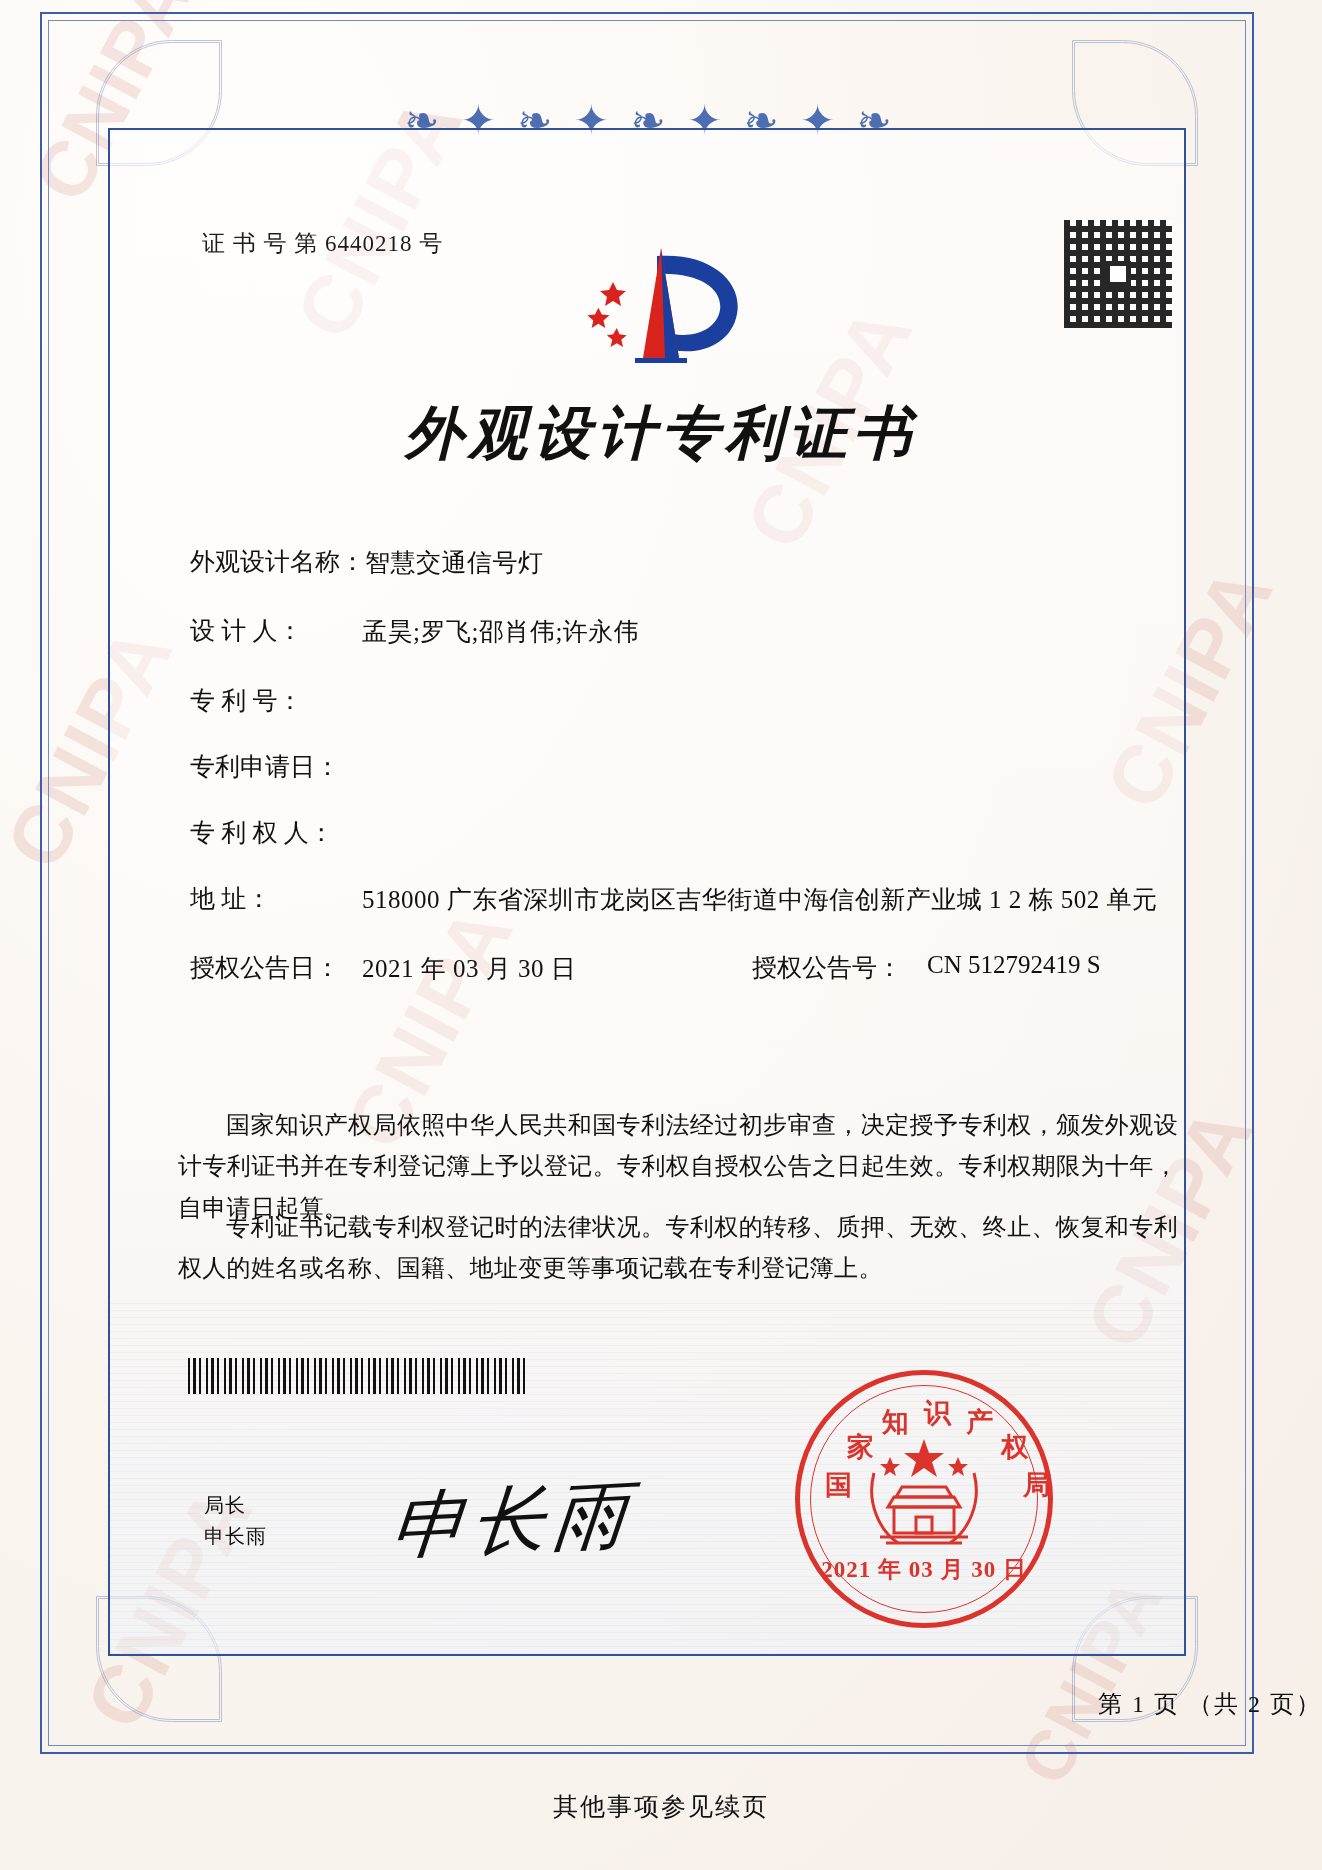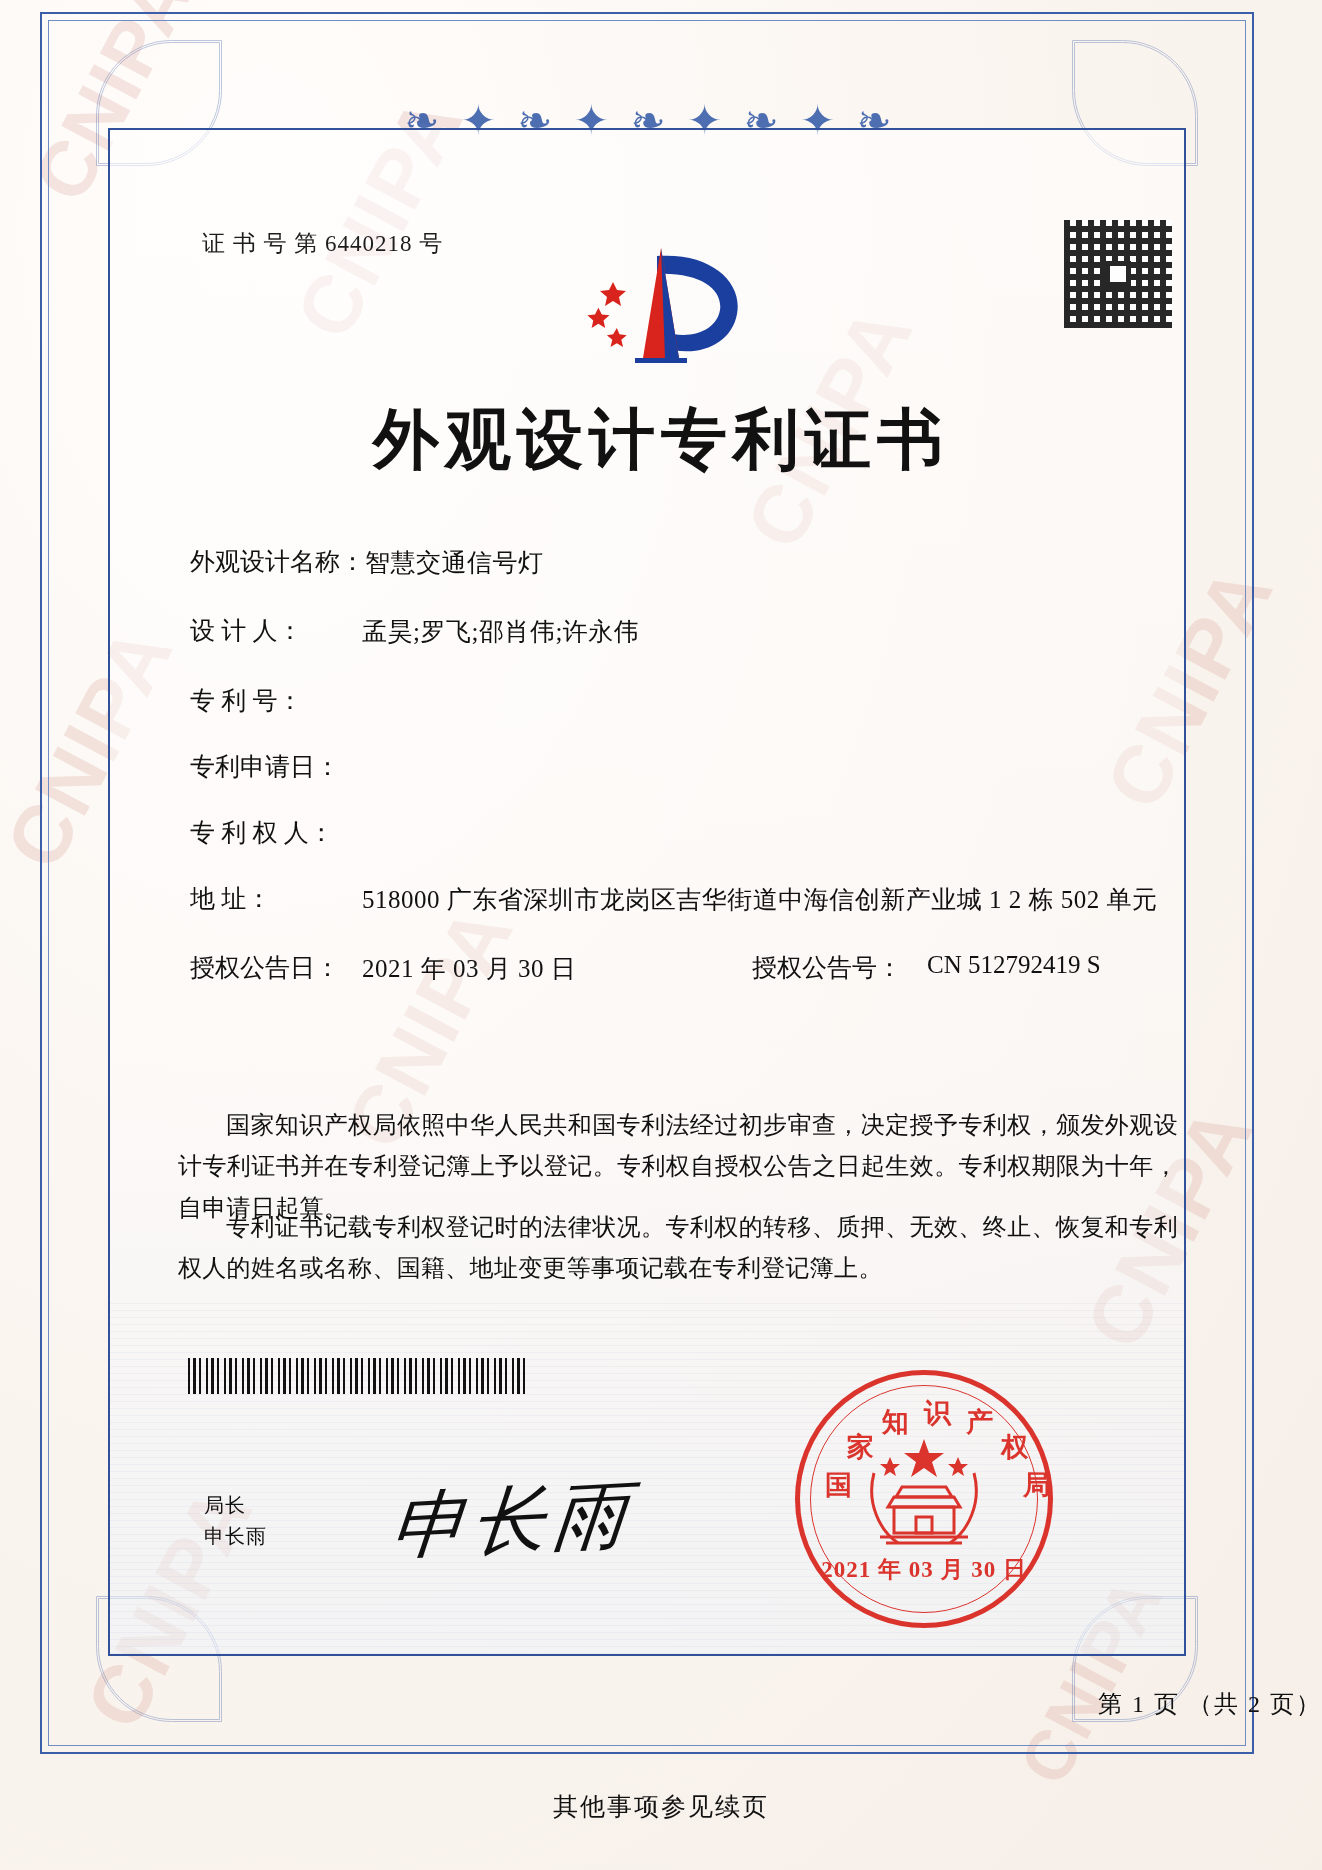--- a/index.html
+++ b/index.html
@@ -139,24 +139,25 @@
     left: 50%; top: 238px;
     width: 200px; height: 140px;
     margin-left: -100px;
   }
 
   
   .title {
     position: absolute;
     left: 0; right: 0; top: 395px;
     text-align: center;
-    font-size: 66px;
+    font-size: 58px;
     font-weight: 700;
     letter-spacing: 6px;
     color: #111;
+    font-style: italic;
   }
 
   
   .fields {
     position: absolute;
     left: 178px; top: 545px;
     width: 1000px;
     font-size: 25px;
     color: #111;
   }

